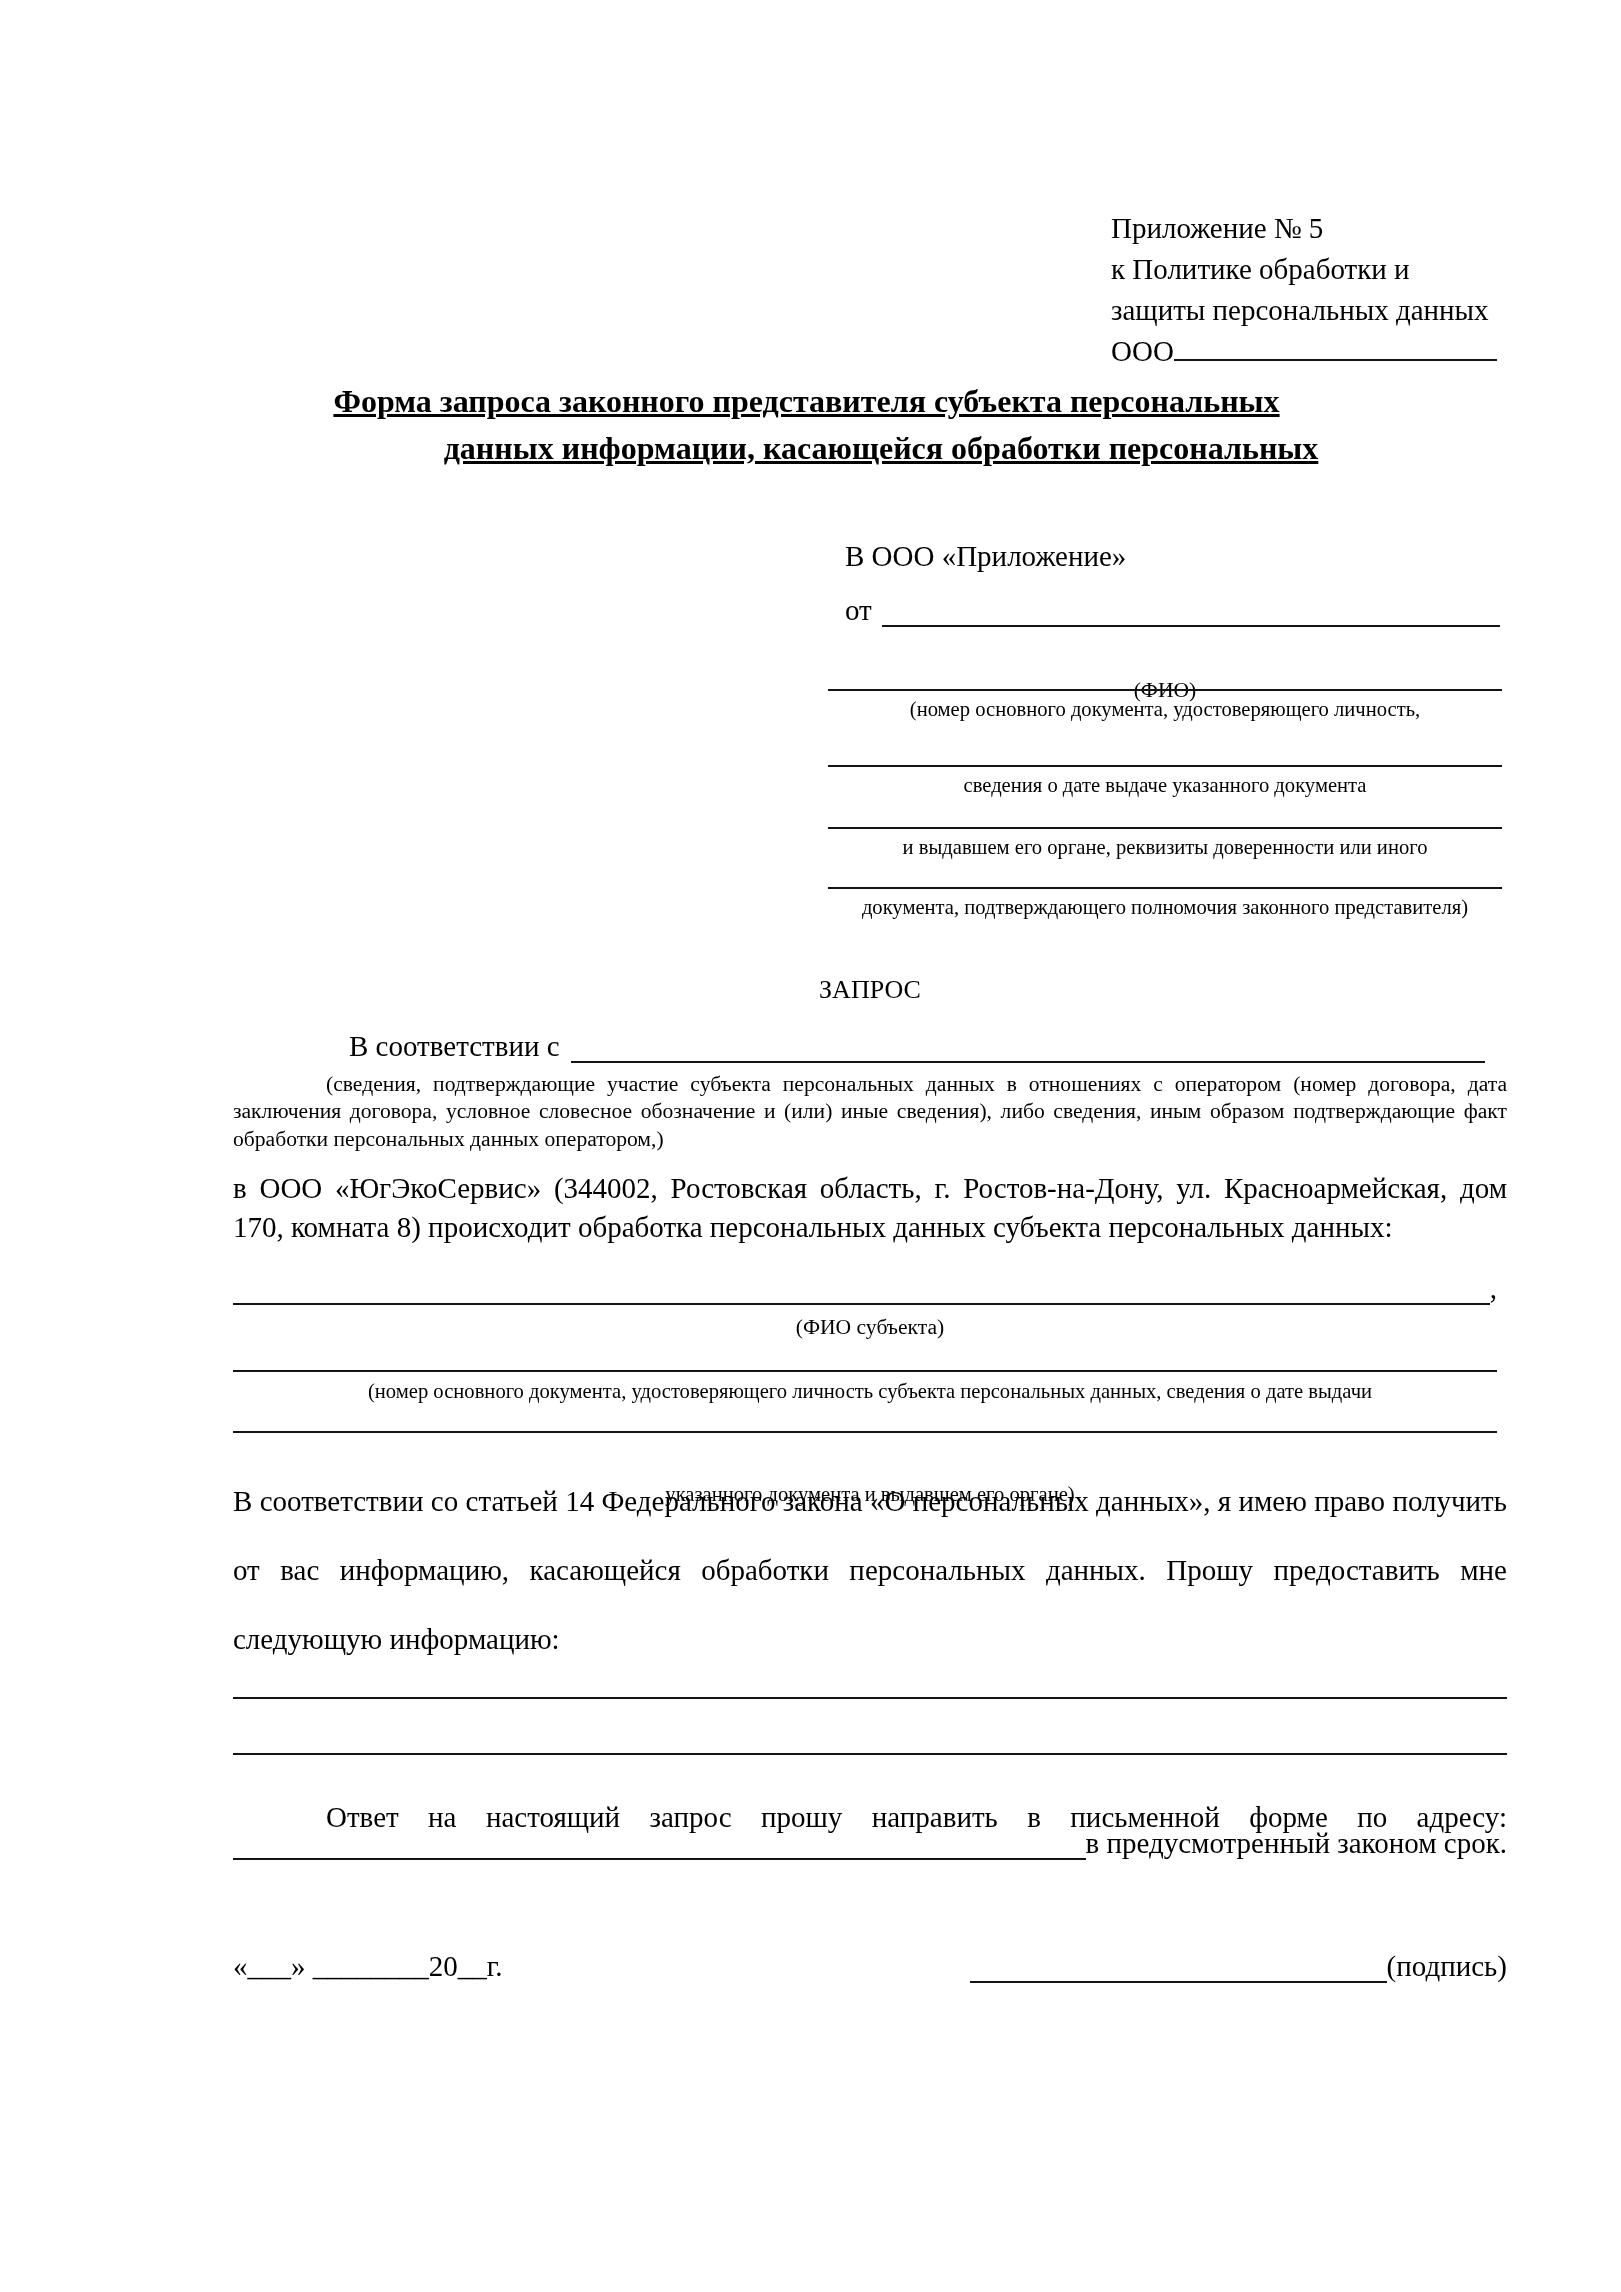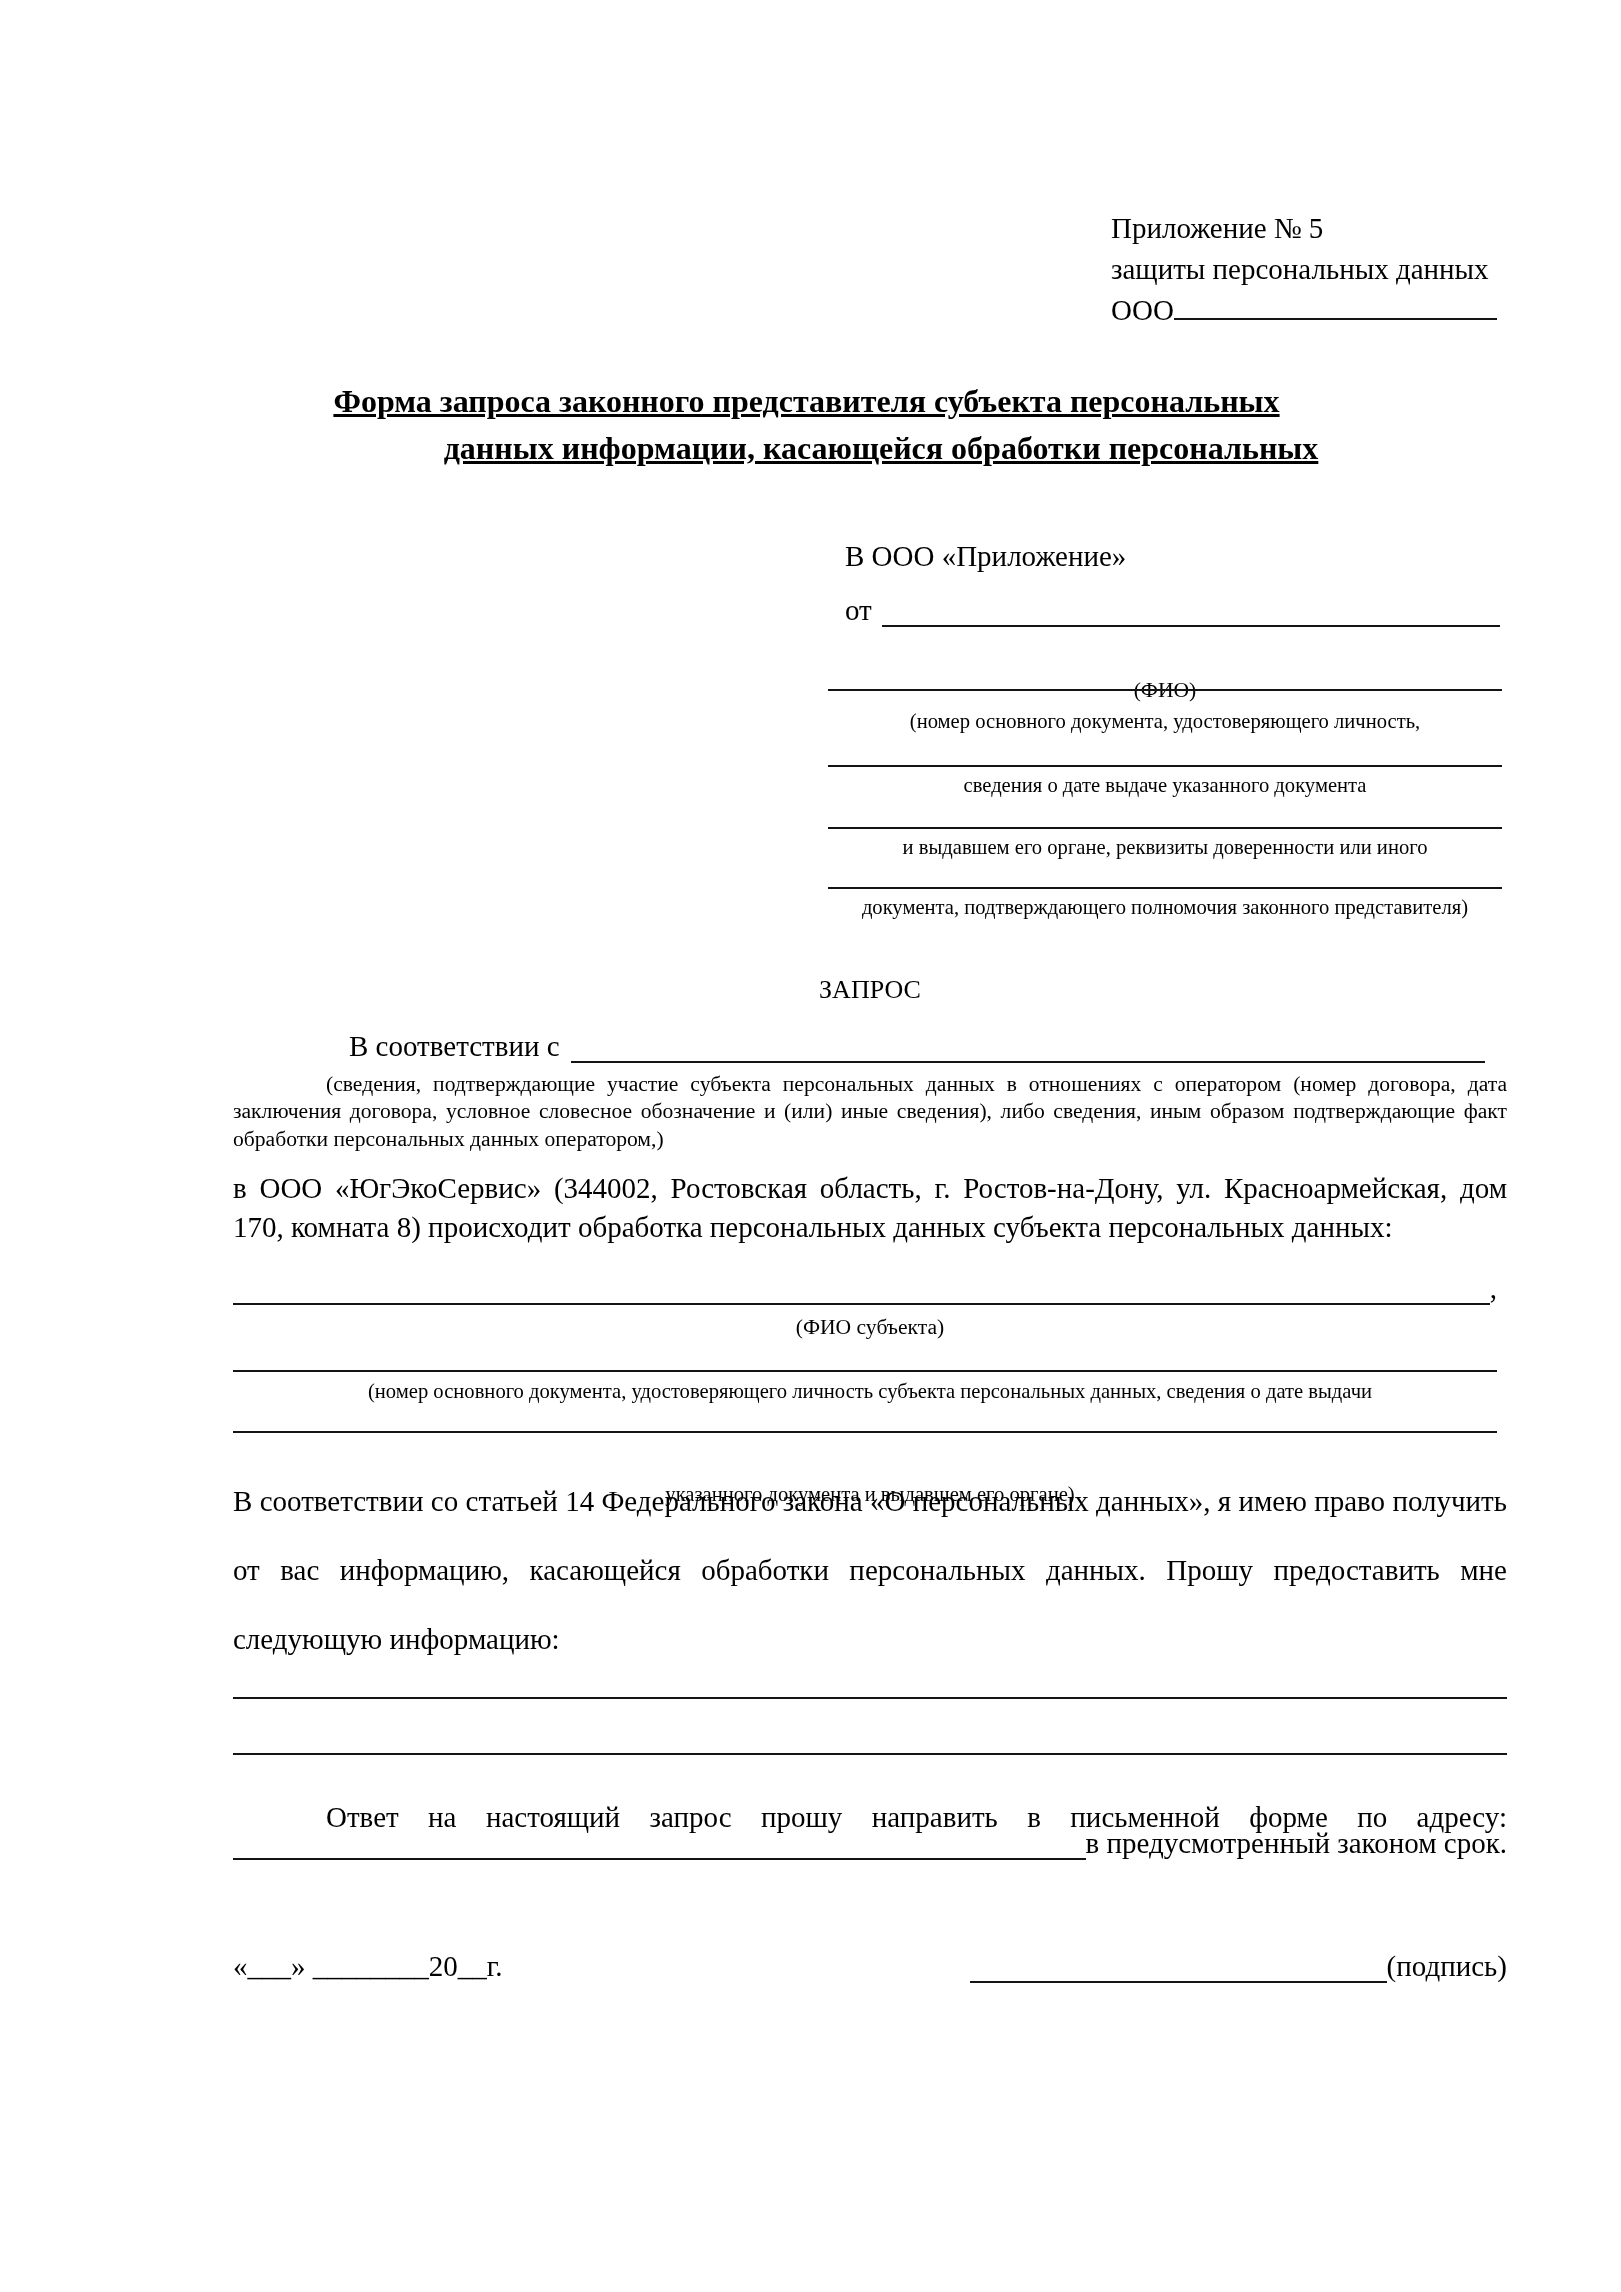--- a/index.html
+++ b/index.html
@@ -35,37 +35,38 @@
   .paraWide{line-height:69px;}
   .lastJust{text-align:justify;text-align-last:justify;text-indent:93px;margin-top:21px;}
 </style>
 </head>
 <body>
 
 <div class="page">
 
   <div class="abs appendix fs30" style="left:1083px;top:208px;width:431px;margin-left:28px;">
     <div>Приложение № 5</div>
+    <div>к Политике обработки и</div>
     <div>защиты персональных данных</div>
     <div><span>ООО</span><span class="oooFill"></span></div>
   </div>
 
   <div class="abs c b fs33" style="left:233px;top:383px;width:1147px;">Форма запроса законного представителя субъекта персональных</div>
   <div class="abs c b fs33" style="left:233px;top:430px;width:1296px;">данных информации, касающейся обработки персональных</div>
 
   <div class="abs fs30" style="left:845px;top:540px;">В ООО «Приложение»</div>
 
   <div class="abs row fs30" style="left:845px;top:594px;width:655px;height:33px;">
     <span class="nowrap" style="padding-right:9.8px;">от</span>
     <span class="fill"></span>
   </div>
   <div class="abs c fs22" style="left:828px;top:637px;width:674px;margin-top:41px;">(ФИО)</div>
 
   <div class="hline2" style="left:828px;top:689px;width:674px;"></div>
-  <div class="abs c fs21" style="left:828px;top:698px;width:674px;margin-top:12px;">(номер основного документа, удостоверяющего личность,</div>
+  <div class="abs c fs21" style="left:828px;top:698px;width:674px;">(номер основного документа, удостоверяющего личность,</div>
 
   <div class="hline2" style="left:828px;top:765px;width:674px;"></div>
   <div class="abs c fs21" style="left:828px;top:774px;width:674px;">сведения о дате выдаче указанного документа</div>
 
   <div class="hline2" style="left:828px;top:827px;width:674px;"></div>
   <div class="abs c fs21" style="left:828px;top:836px;width:674px;">и выдавшем его органе, реквизиты доверенности или иного</div>
 
   <div class="hline2" style="left:828px;top:887px;width:674px;"></div>
   <div class="abs c fs21" style="left:828px;top:896px;width:674px;">документа, подтверждающего полномочия законного представителя)</div>
 

